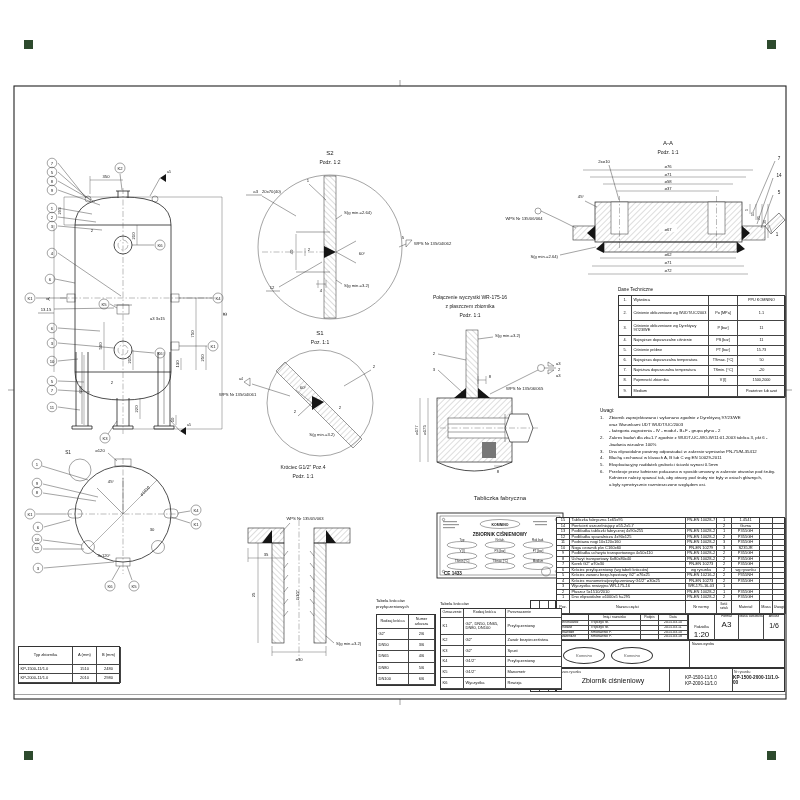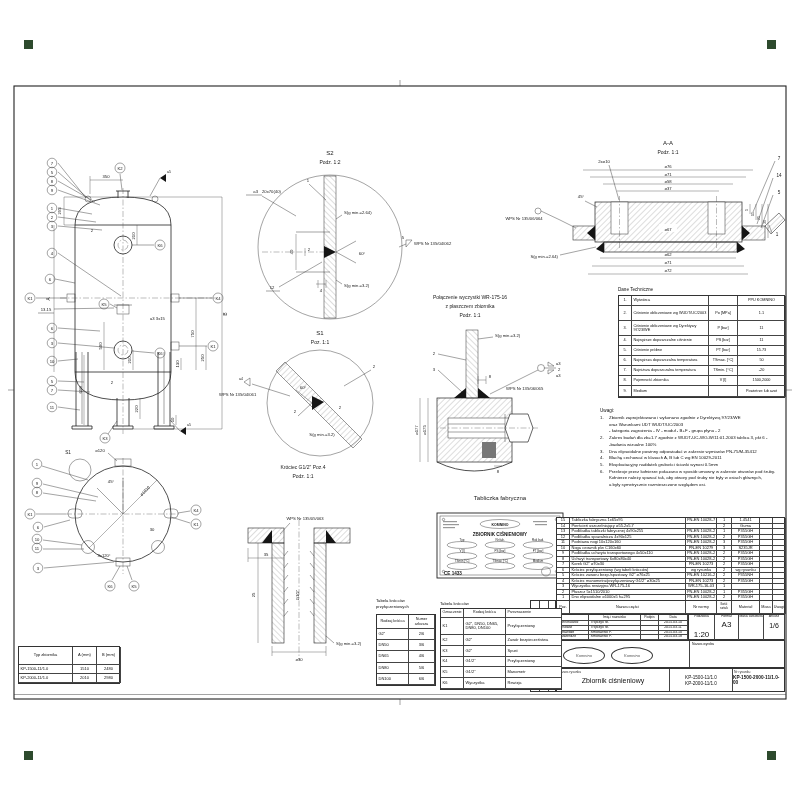--- a/index.html
+++ b/index.html
@@ -626,21 +626,21 @@
       <div class="c l f36 nw">Smorawski P.</div>
       <div class="c"></div>
       <div class="c f36 nw">2015.03.10</div>
   <div class="c l f36 nw">Zatwierdził</div>
       <div class="c l f36 nw">Smorawski P.</div>
       <div class="c"></div>
       <div class="c f36 nw">2015.03.18</div>
 </div>
 <div class="abs grid" style="left:688px;top:614px;width:97px;height:26px;
      grid-template-columns:26px 24px 25px 21px;grid-template-rows:26px;">
-  <div class="c" style="flex-direction:column;justify-content:space-between;">
+  <div class="c" style="flex-direction:column;justify-content:flex-end;">
     <div class="f34">Podziałka</div>
     <div class="f8" style="margin-top:2px;">1:20</div>
   </div>
   <div class="c" style="flex-direction:column;justify-content:flex-start;">
     <div class="f34">Format</div>
     <div class="f8" style="margin-top:2px;">A3</div>
   </div>
   <div class="c f34" style="align-items:flex-start;">Masa całkowita</div>
   <div class="c" style="flex-direction:column;justify-content:flex-start;">
     <div class="f34">Arkusz</div>

